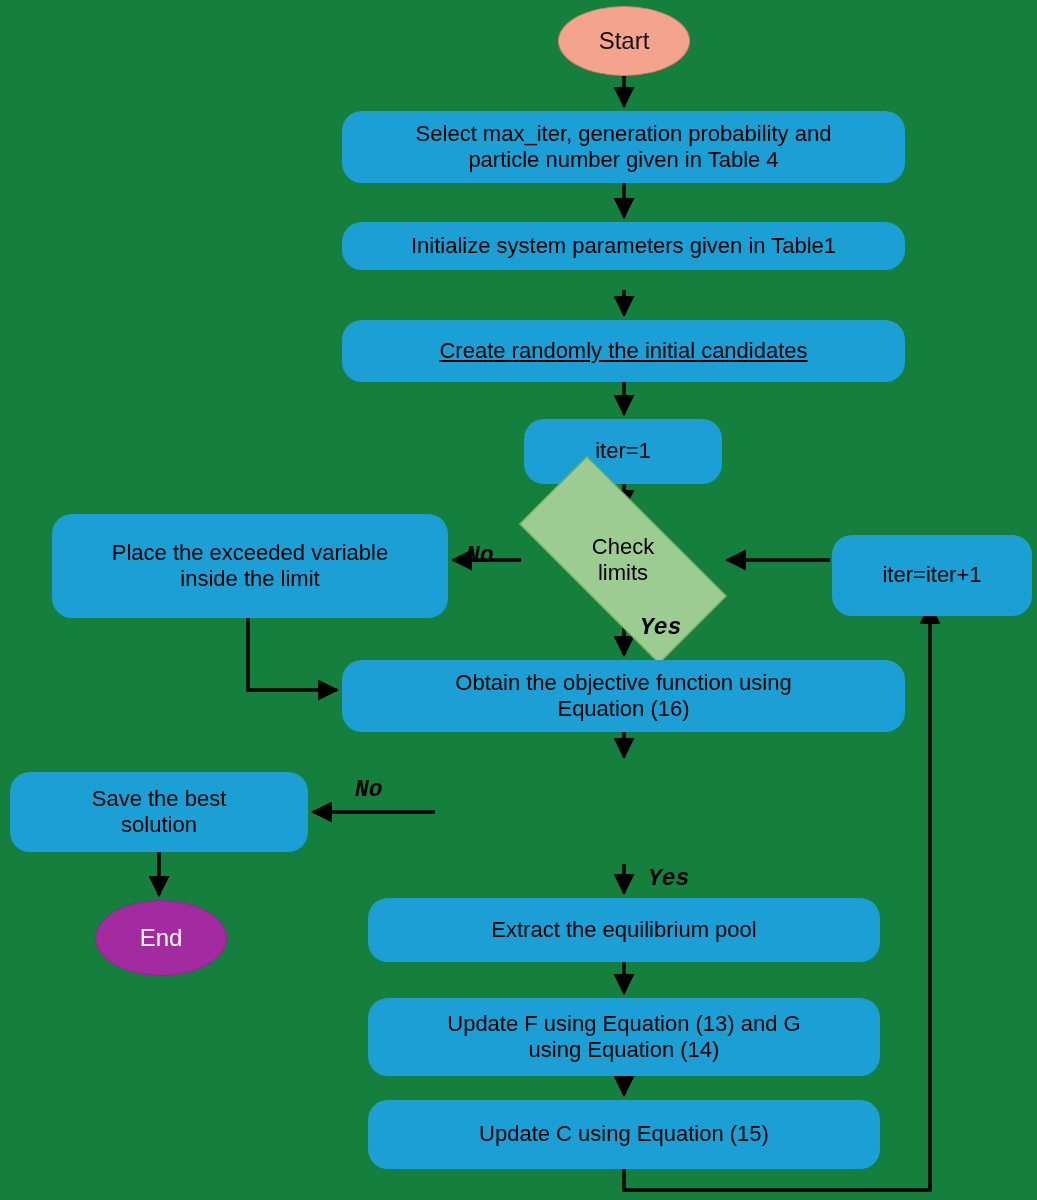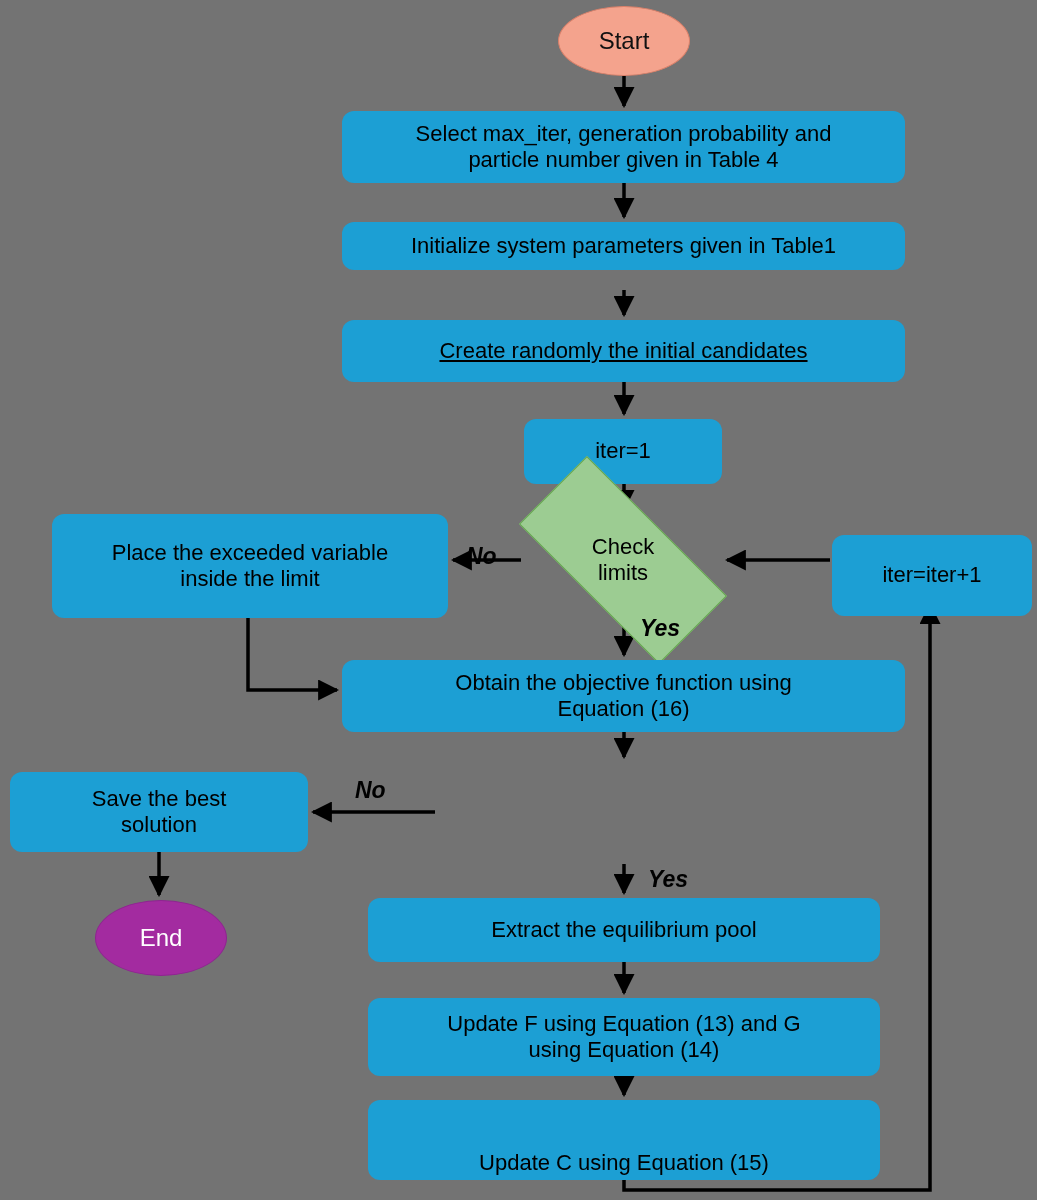--- a/index.html
+++ b/index.html
@@ -7,21 +7,21 @@
     padding: 0;
     background: #ffffff;
   }
   body {
     font-family: "Liberation Sans", sans-serif;
   }
   #flowchart-root {
     position: relative;
     width: 1037px;
     height: 1200px;
-    background: #737373;
+    background: #15803d;
     overflow: hidden;
   }
   #edges-layer {
     position: absolute;
     left: 0;
     top: 0;
     width: 1037px;
     height: 1200px;
     pointer-events: none;
   }
@@ -35,21 +35,21 @@
     color: #000000;
     line-height: 1.2;
   }
   .node .node-label {
     display: block;
     width: 100%;
     white-space: pre-line;
   }
   .proc {
     background: #1C9FD4;
-    border-radius: 12px;
+    border-radius: 20px;
     font-size: 22px;
     padding: 4px 10px;
   }
   .terminator-start {
     background: #F4A38D;
     border: 1.5px solid #D9806A;
     border-radius: 50%;
     font-size: 24px;
     color: #111111;
   }
@@ -75,21 +75,21 @@
     border: 1.5px solid #65A84E;
     transform: rotate(45deg);
     box-sizing: border-box;
   }
   .decision .node-label {
     position: relative;
     z-index: 2;
   }
   .edge-label {
     position: absolute;
-    font-family: Liberation Sans, sans-serif;
+    font-family: Liberation Mono, monospace;
     font-weight: bold;
     font-style: italic;
     font-size: 23px;
     color: #000000;
     white-space: nowrap;
   }
 </style>
 </head>
 <body>
 
@@ -174,21 +174,21 @@
 
   <div class="node proc" style="left:368px; top:898px; width:512px; height:64px;">
     <span class="node-label">Extract the equilibrium pool</span>
   </div>
 
   <div class="node proc" style="left:368px; top:998px; width:512px; height:78px;">
     <span class="node-label">Update F using Equation (13) and G
 using Equation (14)</span>
   </div>
 
-  <div class="node proc" style="left:368px; top:1100px; width:512px; height:80px;align-items:flex-end;">
+  <div class="node proc" style="left:368px; top:1100px; width:512px; height:69px;">
     <span class="node-label">Update C using Equation (15)</span>
   </div>
 
   <span class="edge-label" style="left:466px; top:543px;">No</span>
   <span class="edge-label" style="left:640px; top:615px;">Yes</span>
   <span class="edge-label" style="left:355px; top:777px;">No</span>
   <span class="edge-label" style="left:648px; top:866px;">Yes</span>
 
 </div>
 

